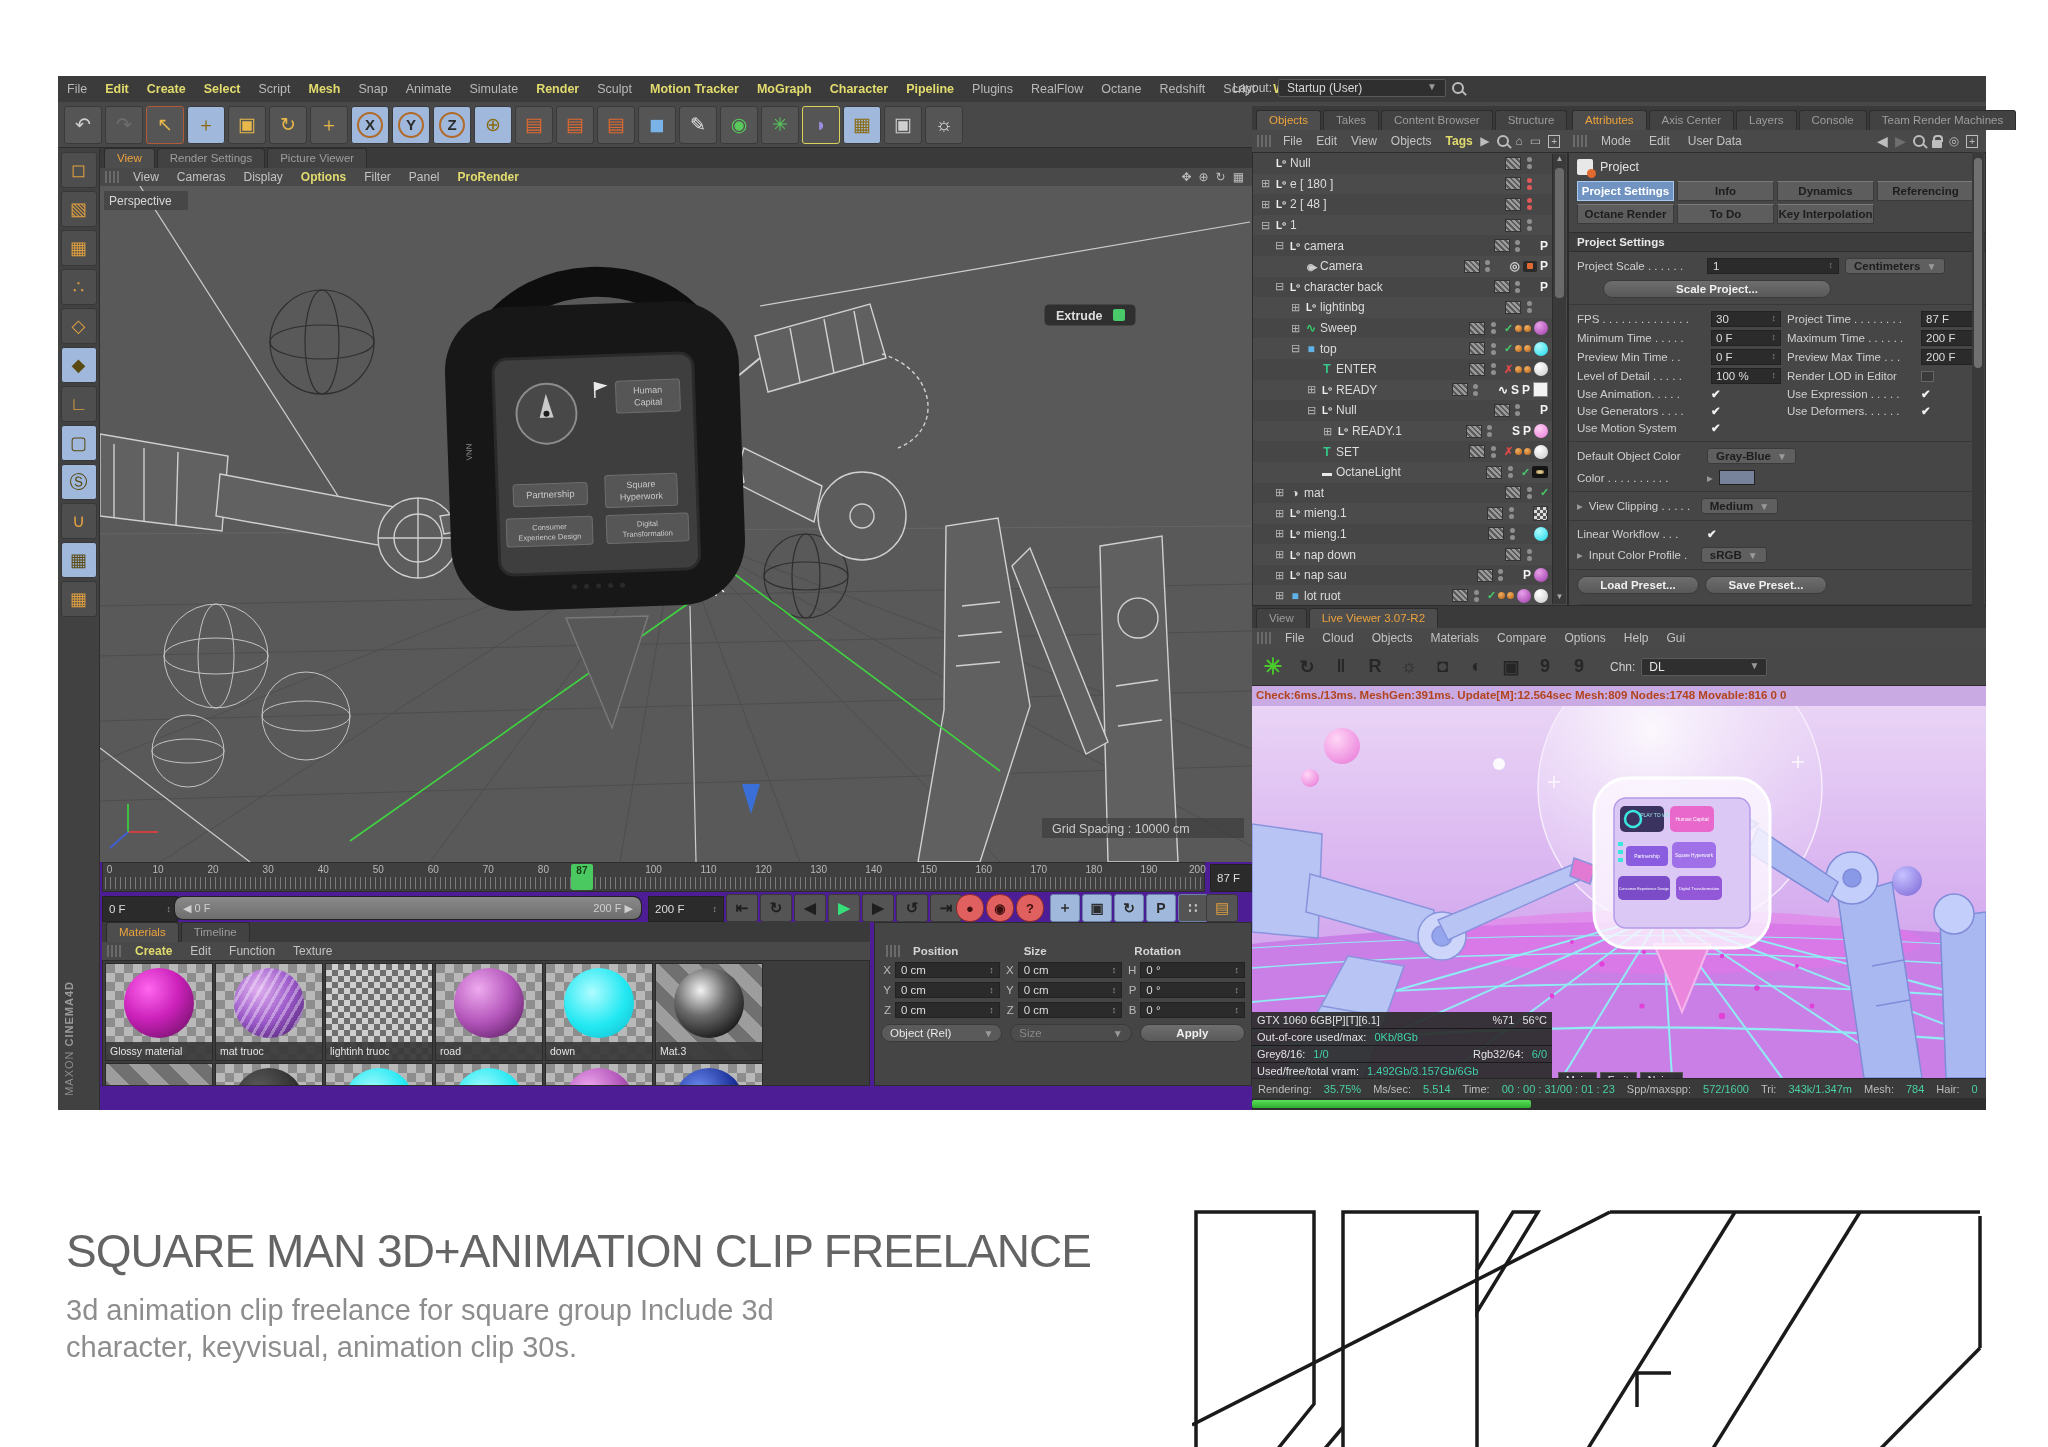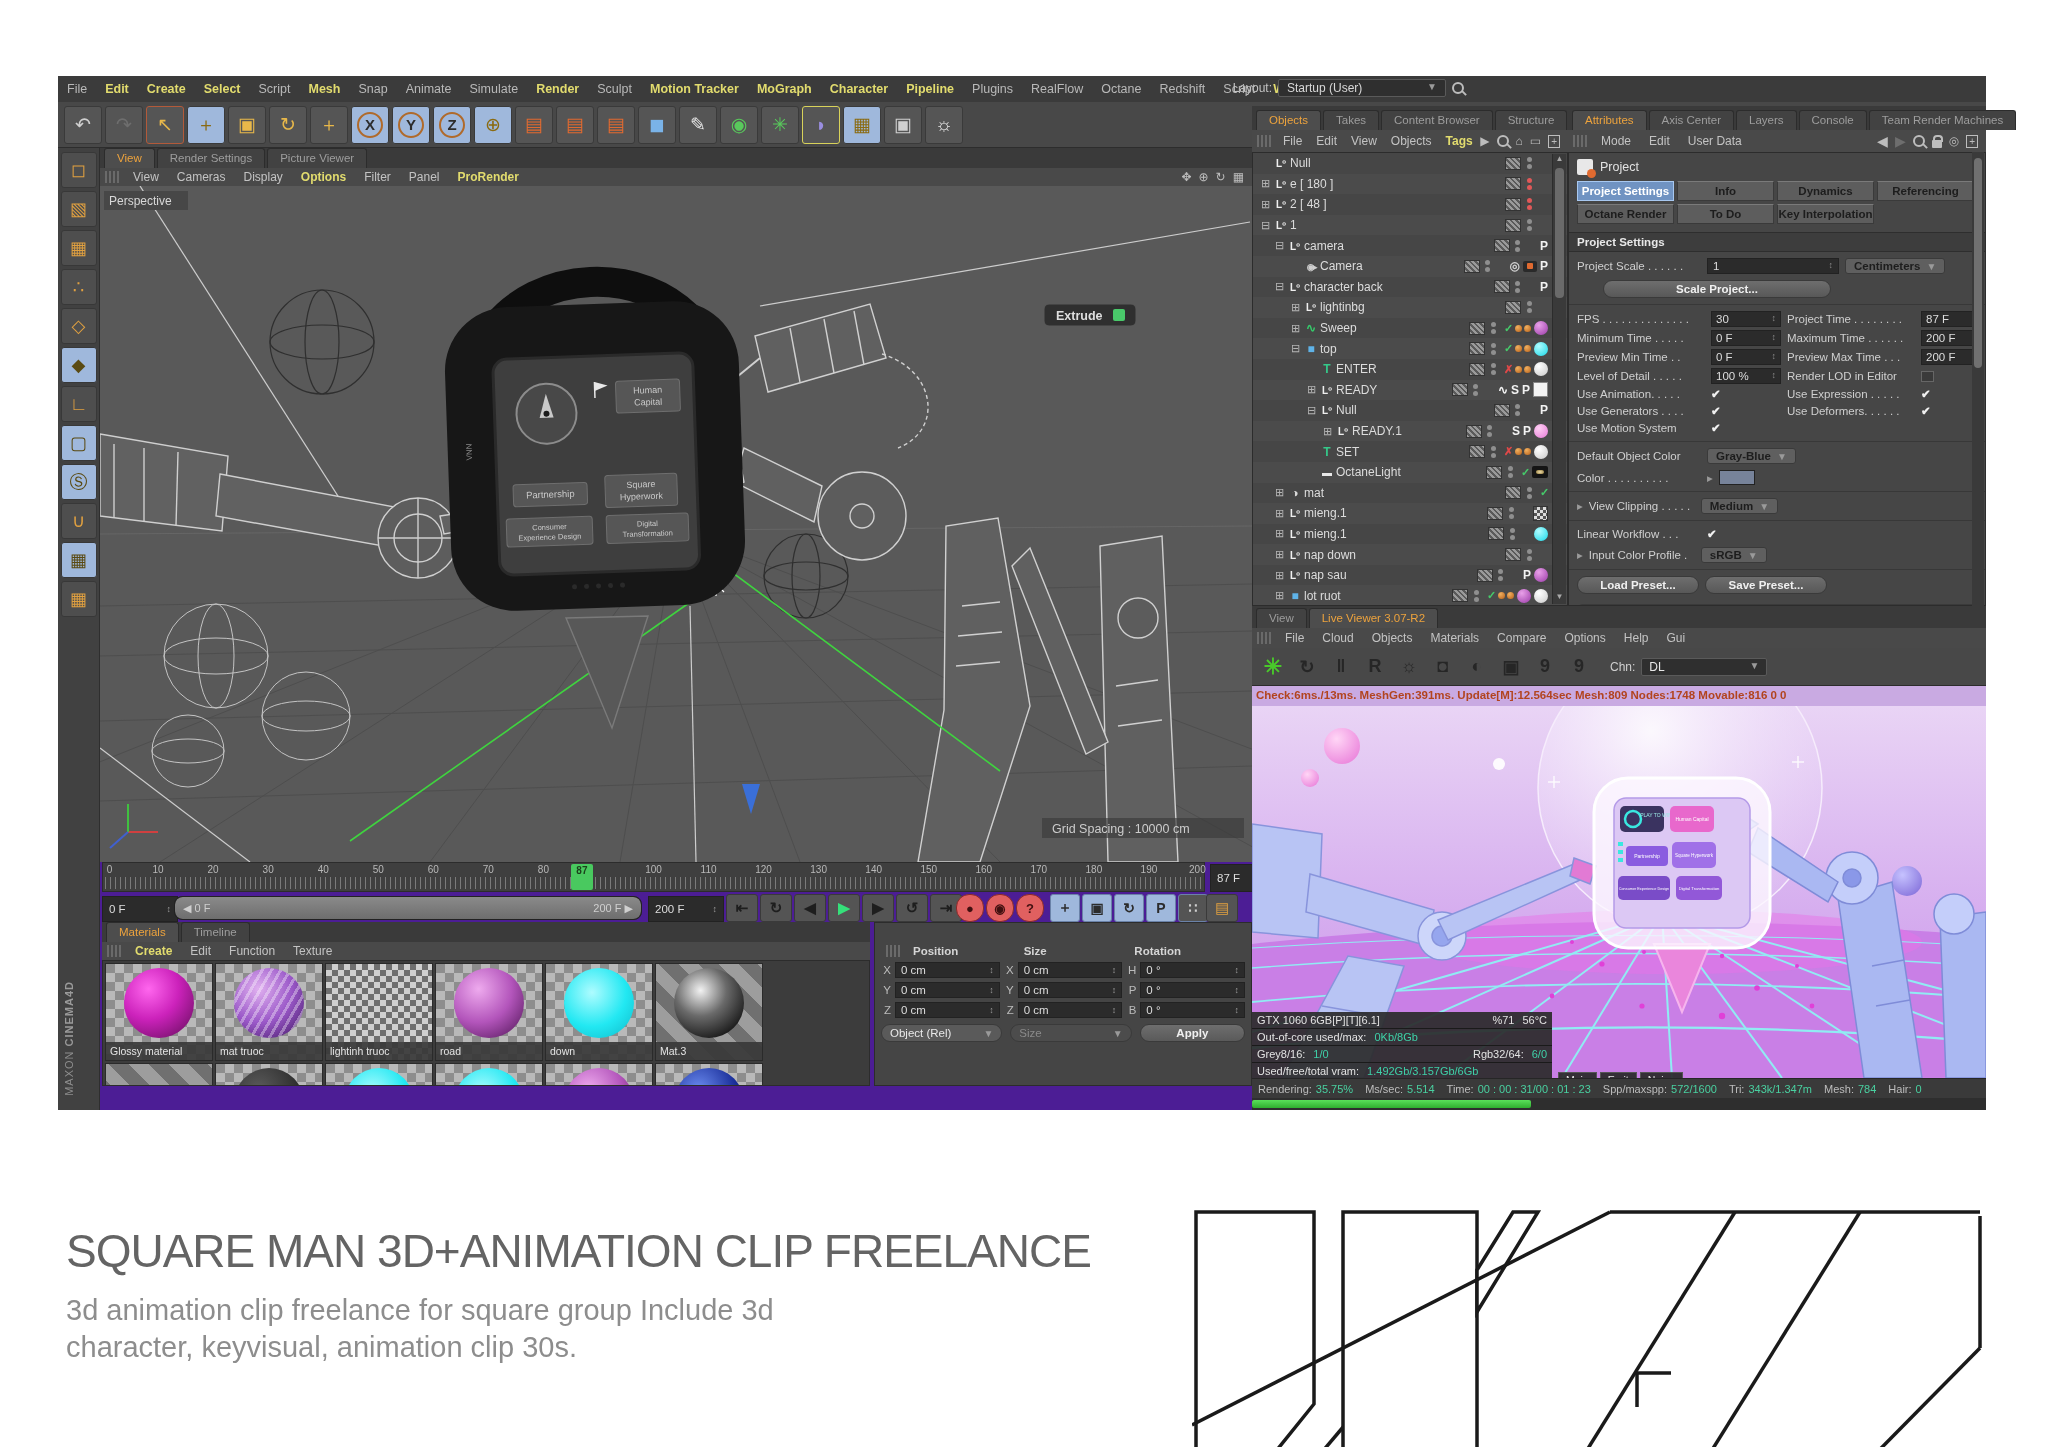--- a/index.html
+++ b/index.html
@@ -233,21 +233,21 @@
              font-size:11.5px;padding:3px 4px;box-sizing:border-box;white-space:nowrap;overflow:hidden;}
   .lv-render{left:1194px;top:630px;width:734px;height:372px;overflow:hidden;}
   .gtx{position:absolute;left:1194px;top:936px;width:300px;font-size:11px;color:#e2e2e2;}
   .gtx .grow{background:rgba(42,42,42,.92);border-bottom:1px solid #1a1a1a;padding:2px 5px;display:flex;gap:8px;white-space:nowrap;}
   .gtx .teal{color:#3fd0a8;}
   .gtx .sp{flex:1;}
   .gtx-tabs{position:absolute;left:1500px;top:996px;display:flex;gap:3px;}
   .gtx-tabs span{background:rgba(40,40,40,.92);border:1px solid #555;color:#e8e8e8;font-size:10.5px;padding:1px 7px;}
   .lv-bottom{left:1194px;top:1002px;width:734px;height:20px;background:#3a3a3a;border-top:1px solid #262626;
              display:flex;align-items:center;gap:12px;font-size:11px;color:#bdbdbd;padding:0 6px;box-sizing:border-box;white-space:nowrap;overflow:hidden;}
-  .lv-bottom .v{color:#49d0a0;margin-left:4px;}
+  .lv-bottom .v{color:#49d0a0;margin-left:12px;}
   .lv-prog{left:1194px;top:1022px;width:734px;height:12px;background:#2e2e2e;position:absolute;}
   .lv-prog .fill{height:8px;margin-top:2px;background:linear-gradient(#5ae05a,#2fae2f);border-radius:2px;}
   
   .cap-title{position:absolute;left:66px;top:1224px;font-size:46px;color:#646464;letter-spacing:-1px;}
   .cap-body{position:absolute;left:66px;top:1292px;width:740px;font-size:29px;line-height:37px;color:#8d8d8d;}
   .logo{position:absolute;left:1192px;top:1208px;}
 </style>
 </head>
 <body>
 

